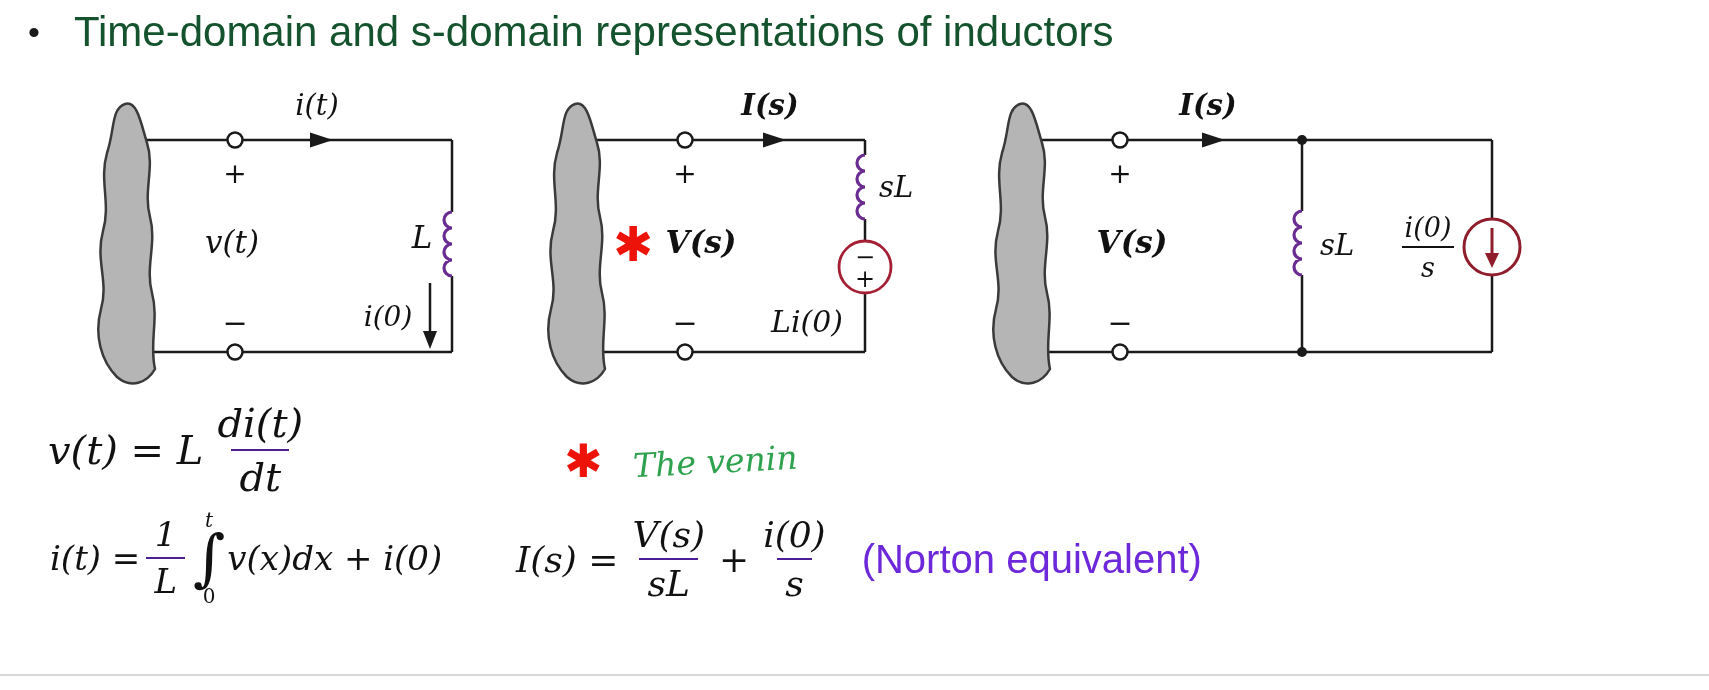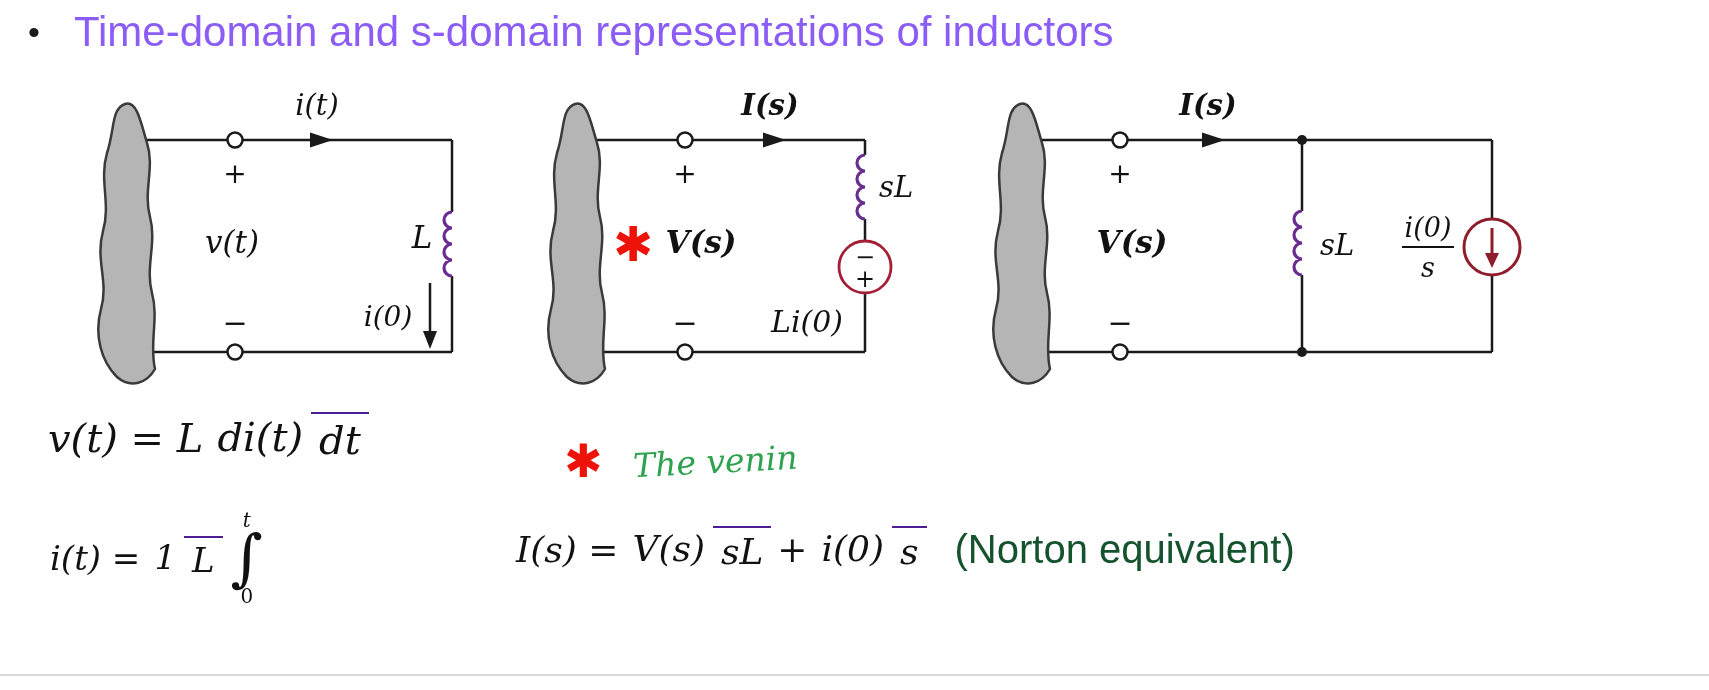--- a/index.html
+++ b/index.html
@@ -1,49 +1,49 @@
 <!DOCTYPE html>
 <html><head>
 <meta charset="utf-8">
 <style>
   html,body{margin:0;padding:0;background:#ffffff;}
   #slide{position:relative;width:1709px;height:690px;background:#ffffff;overflow:hidden;
          font-family:"Liberation Sans",sans-serif;color:#111;}
   
   .title-row{position:absolute;left:28px;top:6px;display:flex;align-items:flex-start;}
   .bullet{font-size:34px;line-height:52px;margin-right:34px;color:#1a1a1a;}
-  .title{font-size:42px;line-height:52px;color:#8b5cf6;}
+  .title{font-size:42px;line-height:52px;color:#14532d;}
   
   svg{position:absolute;overflow:visible;}
   #svg-td{left:85px;top:95px;}
   #svg-ss{left:535px;top:95px;}
   #svg-sp{left:980px;top:95px;}
   .m{font-family:"DejaVu Serif",serif;font-style:italic;fill:#111;}
   .mb{font-weight:bold;}
   .up{font-style:normal;}
   
   .eq{position:absolute;display:flex;align-items:center;
       font-family:"DejaVu Serif",serif;font-style:italic;color:#111;}
   #eq1{left:48px;top:396px;font-size:40px;}
   #eq2{left:50px;top:510px;font-size:34px;}
   #eq3{left:538px;top:438px;font-size:35px;}
   #eq4{left:516px;top:510px;font-size:36px;}
-  .frac{display:inline-flex;flex-direction:row;align-items:flex-end;margin:16px 6px;line-height:1.15;}
+  .frac{display:inline-flex;flex-direction:column;align-items:center;margin:4px 6px;line-height:1.15;}
   .frac .num{display:block;padding:0 8px 3px;}
   .frac .den{display:block;border-top:2px solid #4c1d95;padding:3px 8px 0;}
   .int-col{display:inline-flex;flex-direction:column;align-items:center;line-height:1;margin:0 2px;}
   .int-col .lim{font-size:20px;}
   .int-col .int-sign{font-size:62px;font-style:normal;line-height:0.9;}
   .int-col .lim-lo{font-style:normal;}
   .asterisk-inline{font-family:"DejaVu Sans",sans-serif;font-style:normal;color:#ee1308;
                    font-size:46px;margin-left:26px;line-height:1;}
   .handwriting{font-family:"DejaVu Serif",serif;font-style:italic;color:#2ea24e;
                font-size:33px;margin-left:30px;transform:rotate(-3deg);}
   .norton-note{font-family:"Liberation Sans",sans-serif;font-style:normal;font-size:40px;
-               color:#14532d;margin-left:22px;}
+               color:#6d28d9;margin-left:22px;}
   .bottom-line{position:absolute;left:0;top:674px;width:100%;height:0;border-top:2px solid #d9d9d9;}
 </style>
 </head>
 <body>
 
 <div id="slide">
 
   <div class="title-row">
     <span class="bullet">•</span>
     <span class="title">Time-domain and s-domain representations of inductors</span>
@@ -132,20 +132,21 @@
     <span>i(t) =</span>
     <span class="frac">
       <span class="num">1</span>
       <span class="den">L</span>
     </span>
     <span class="int-col">
       <span class="lim">t</span>
       <span class="int-sign">∫</span>
       <span class="lim lim-lo">0</span>
     </span>
+    <span>v(x)dx + i(0)</span>
   </div>
 
   <div id="eq3" class="eq">
     <span class="asterisk-inline">✱</span>
     <span class="handwriting">The venin</span>
   </div>
 
   <div id="eq4" class="eq">
     <span>I(s) =</span>
     <span class="frac">

